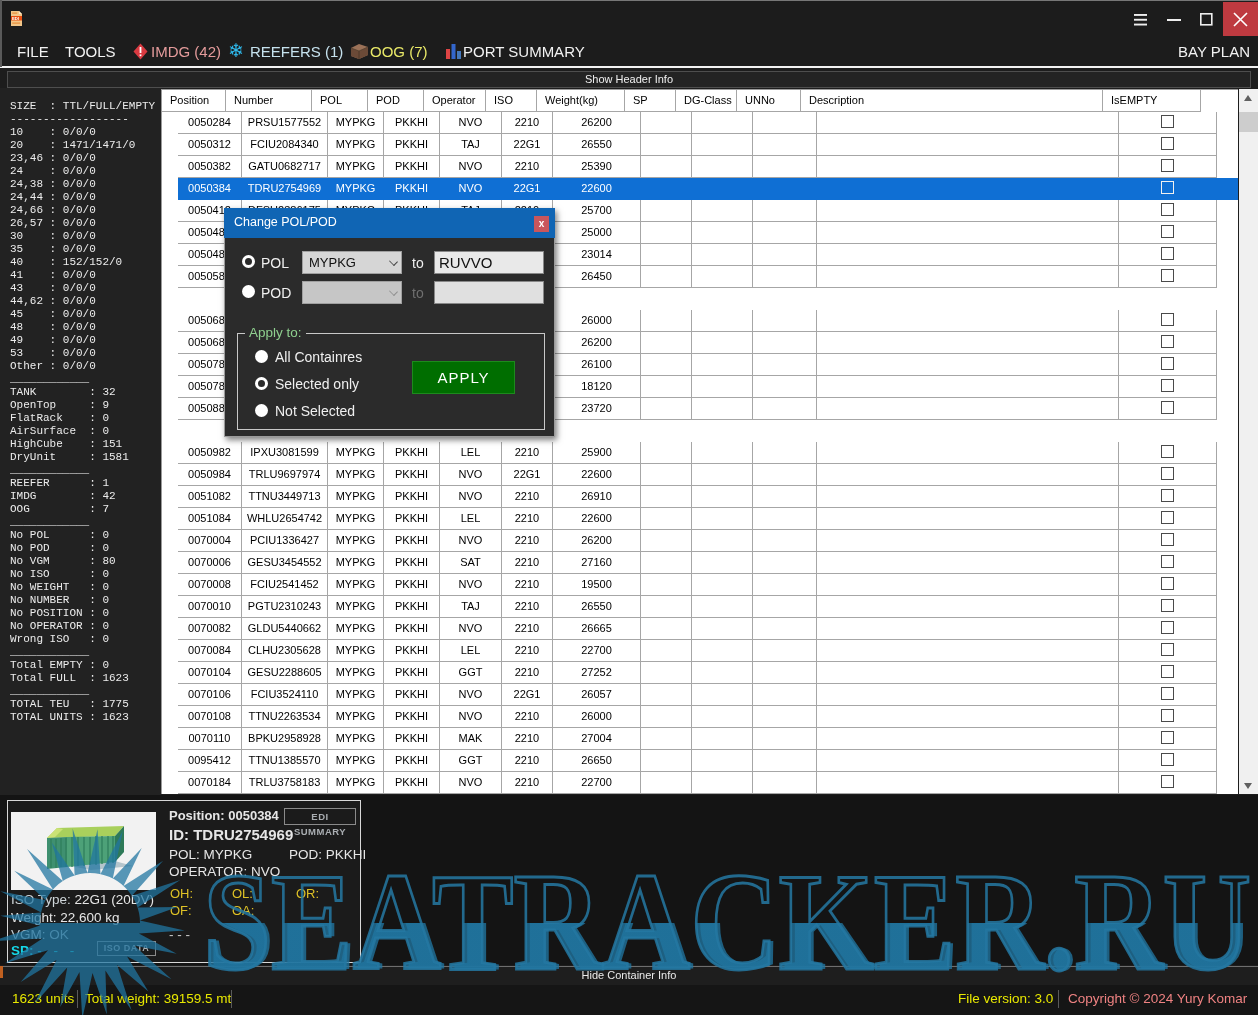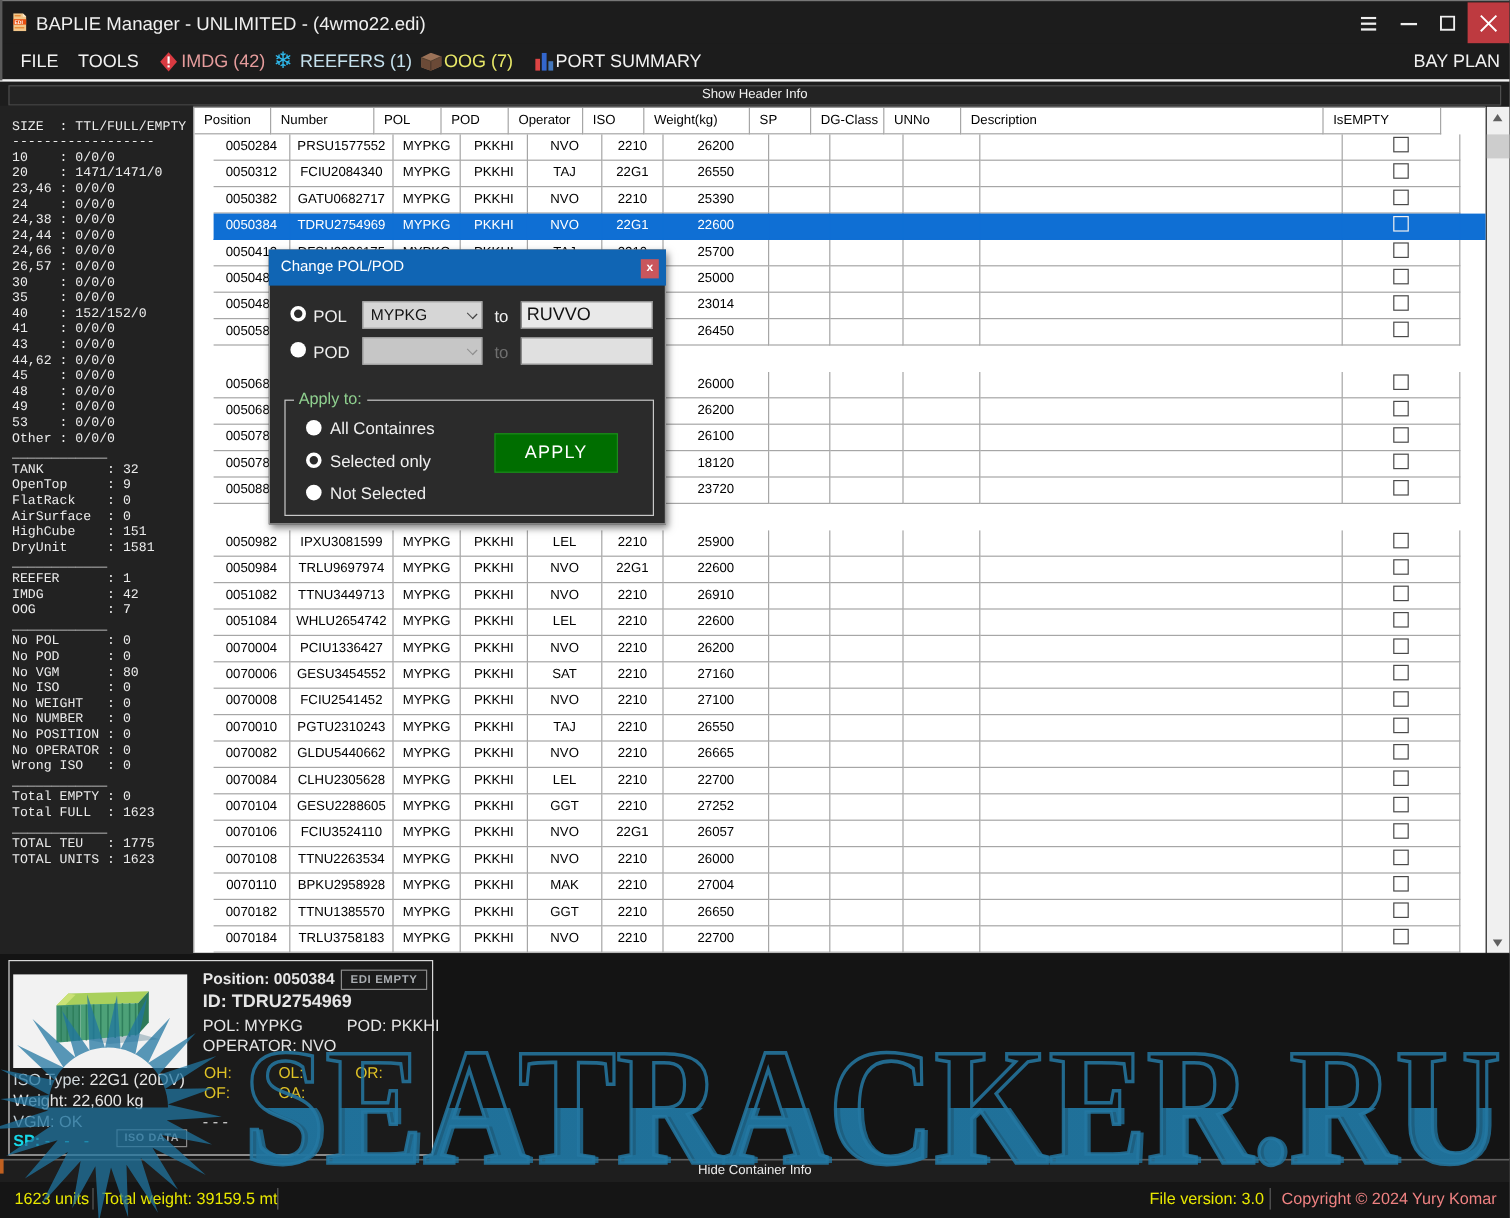--- a/index.html
+++ b/index.html
@@ -74,21 +74,20 @@
 <div style="position:absolute;left:0;top:0;width:2px;height:67px;background:#5a5a5a;z-index:5"></div>
 <div id="titlebar">
  <svg id="appicon" viewBox="0 0 11 15">
       <path d="M0 0 H8 L11 3 V15 H0 Z" fill="#f2c689"></path>
   <path d="M8 0 L11 3 H8 Z" fill="#fde8c8"></path>
   <rect x="1.2" y="1.5" width="5" height="1.2" fill="#e88d3a"></rect>
   <rect x="0" y="5" width="11" height="4.5" fill="#e84f10"></rect>
   <text x="1" y="8.7" font-size="4.2" font-weight="bold" fill="#fff" font-family="Liberation Sans">EDI</text>
   <rect x="1.2" y="11.5" width="8" height="1.2" fill="#e88d3a"></rect>
     </svg>
- <div id="title">BAPLIE Manager - UNLIMITED - (4wmo22.edi)</div>
  <svg class="abs" style="left:1134px;top:13px" width="13" height="12">
       <g fill="#eee">
   <rect y="0" width="13" height="1.9"></rect>
         <rect y="4.8" width="13" height="1.9"></rect>
         <rect y="9.6" width="13" height="1.9"></rect>
       </g>
     </svg>
  <svg class="abs" style="left:1167px;top:18px" width="14" height="3">
       <rect width="14" height="2" fill="#eee"></rect>
     </svg>
@@ -458,21 +457,21 @@
       <div class="c" style="left:639px;width:302px"></div>
       <div class="c" style="left:941px;width:98px"><span class="cb"></span></div>
     </div>
 <div class="row" style="top:484px">
       <div class="c" style="left:0px;width:64px">0070008</div>
       <div class="c" style="left:64px;width:86px">FCIU2541452</div>
       <div class="c" style="left:150px;width:56px">MYPKG</div>
       <div class="c" style="left:206px;width:56px">PKKHI</div>
       <div class="c" style="left:262px;width:62px">NVO</div>
       <div class="c" style="left:324px;width:51px">2210</div>
-      <div class="c" style="left:375px;width:88px">27100</div>
+      <div class="c" style="left:375px;width:88px">19500</div>
       <div class="c" style="left:463px;width:51px"></div>
       <div class="c" style="left:514px;width:61px"></div>
       <div class="c" style="left:575px;width:64px"></div>
       <div class="c" style="left:639px;width:302px"></div>
       <div class="c" style="left:941px;width:98px"><span class="cb"></span></div>
     </div>
 <div class="row" style="top:506px">
       <div class="c" style="left:0px;width:64px">0070010</div>
       <div class="c" style="left:64px;width:86px">PGTU2310243</div>
       <div class="c" style="left:150px;width:56px">MYPKG</div>
@@ -564,21 +563,21 @@
       <div class="c" style="left:262px;width:62px">MAK</div>
       <div class="c" style="left:324px;width:51px">2210</div>
       <div class="c" style="left:375px;width:88px">27004</div>
       <div class="c" style="left:463px;width:51px"></div>
       <div class="c" style="left:514px;width:61px"></div>
       <div class="c" style="left:575px;width:64px"></div>
       <div class="c" style="left:639px;width:302px"></div>
       <div class="c" style="left:941px;width:98px"><span class="cb"></span></div>
     </div>
 <div class="row" style="top:660px">
-      <div class="c" style="left:0px;width:64px">0070182</div>
+      <div class="c" style="left:0px;width:64px">0095412</div>
       <div class="c" style="left:64px;width:86px">TTNU1385570</div>
       <div class="c" style="left:150px;width:56px">MYPKG</div>
       <div class="c" style="left:206px;width:56px">PKKHI</div>
       <div class="c" style="left:262px;width:62px">GGT</div>
       <div class="c" style="left:324px;width:51px">2210</div>
       <div class="c" style="left:375px;width:88px">26650</div>
       <div class="c" style="left:463px;width:51px"></div>
       <div class="c" style="left:514px;width:61px"></div>
       <div class="c" style="left:575px;width:64px"></div>
       <div class="c" style="left:639px;width:302px"></div>
@@ -653,21 +652,21 @@
     </g>
     <polygon points="104,24 113,14 113,40 104,50" fill="#2e7a58"></polygon>
    </svg>
   </div>
   <div class="ltext" style="left:3px;top:91px"><span style="color:#cfd6da">ISO Type:</span> 22G1 (20DV)</div>
   <div class="ltext" style="left:3px;top:109px">Weight: 22,600 kg</div>
   <div class="ltext" style="left:3px;top:126px;color:#c2ccd2">VGM: <span style="color:#aebec6">OK</span></div>
   <div class="ltext" style="left:3px;top:142px;color:#16d8e8;font-weight:bold">SP: <span style="font-weight:normal;letter-spacing:4px">- - -</span></div>
   <div class="btn" style="left:89px;top:140px;width:59px;height:15px;font-size:9px;line-height:13px;letter-spacing:.5px">ISO DATA</div>
   <div class="ltext" style="left:161px;top:7px;font-weight:bold;font-size:13px">Position: 0050384</div>
-  <div class="btn" style="left:276px;top:7px;width:72px;height:17px;font-size:9.5px;line-height:15px;letter-spacing:.5px">EDI EMPTY</div>
+  <div class="btn" style="left:276px;top:7px;width:72px;height:17px;font-size:9.5px;line-height:15px;letter-spacing:.5px">EDI SUMMARY</div>
   <div class="ltext" style="left:161px;top:25px;font-weight:bold;font-size:15px">ID: TDRU2754969</div>
   <div class="ltext" style="left:161px;top:46px">POL: MYPKG</div>
   <div class="ltext" style="left:281px;top:46px">POD: PKKHI</div>
   <div class="ltext" style="left:161px;top:63px">OPERATOR: NVO</div>
   <div class="ylab" style="left:162px;top:85px">OH:</div>
   <div class="ylab" style="left:224px;top:85px">OL:</div>
   <div class="ylab" style="left:288px;top:85px">OR:</div>
   <div class="ylab" style="left:162px;top:102px">OF:</div>
   <div class="ylab" style="left:224px;top:102px">OA:</div>
   <div class="ltext" style="left:161px;top:126px;color:#cccccc">- - -</div>

